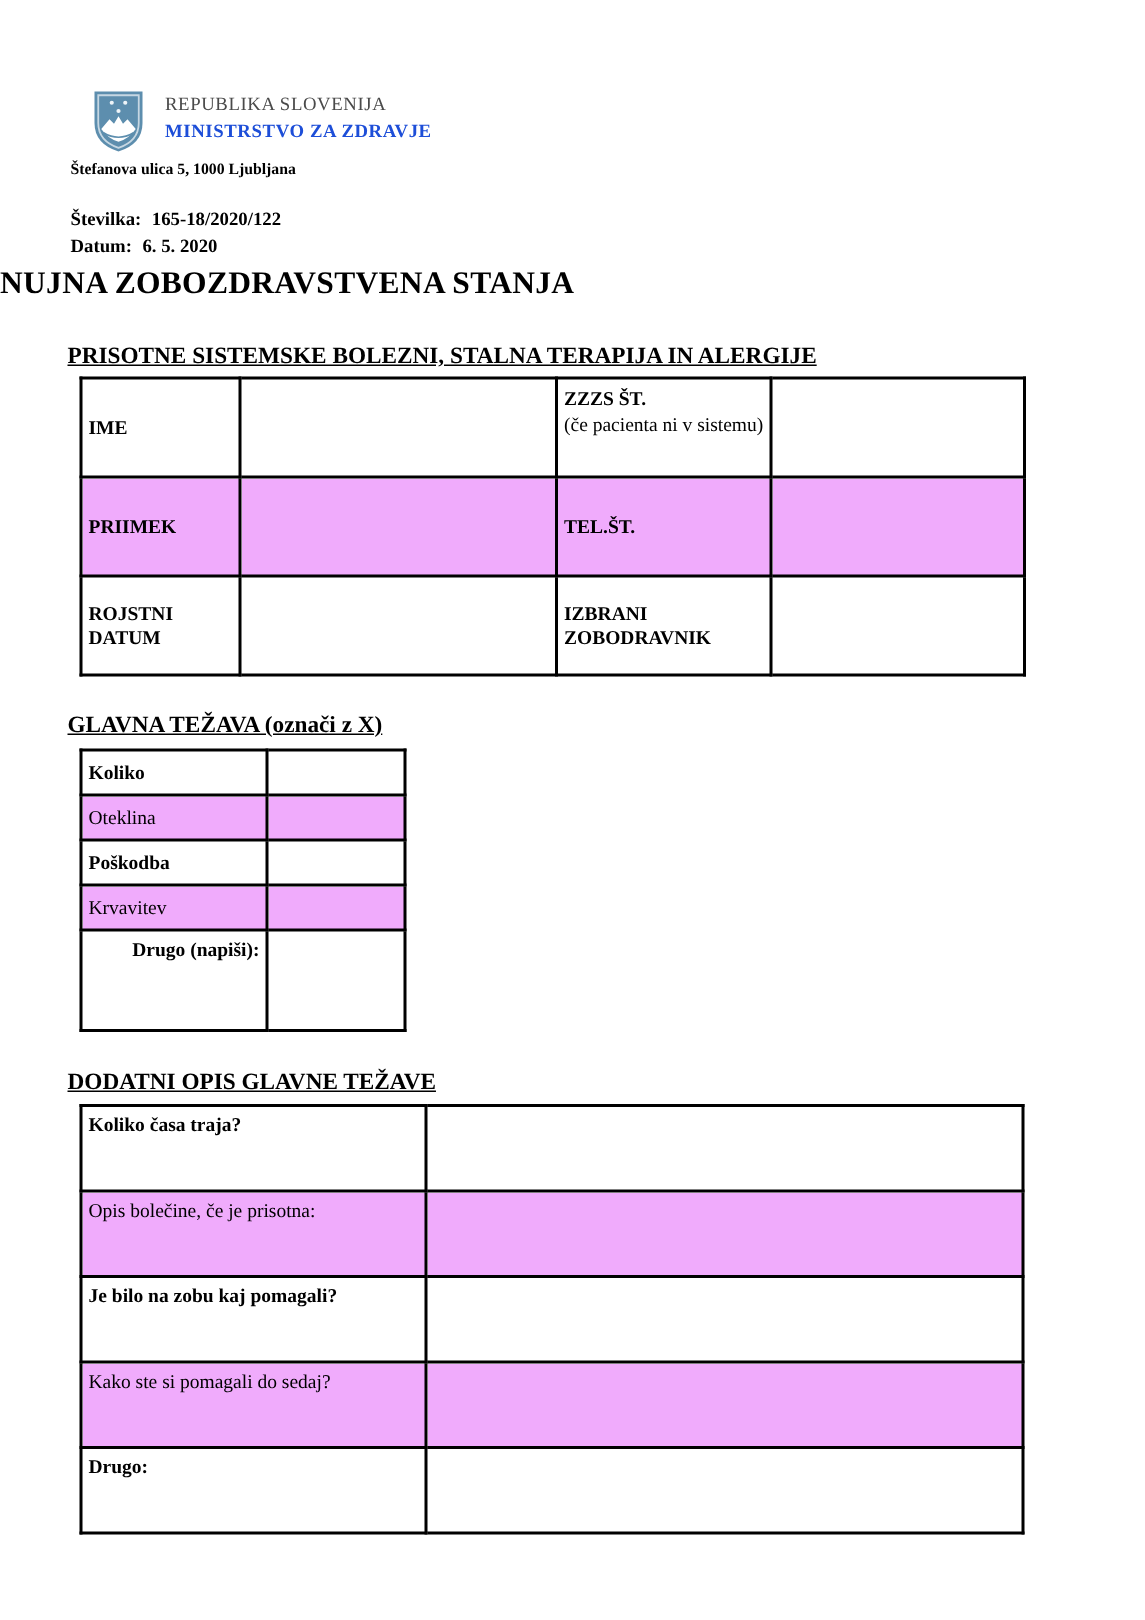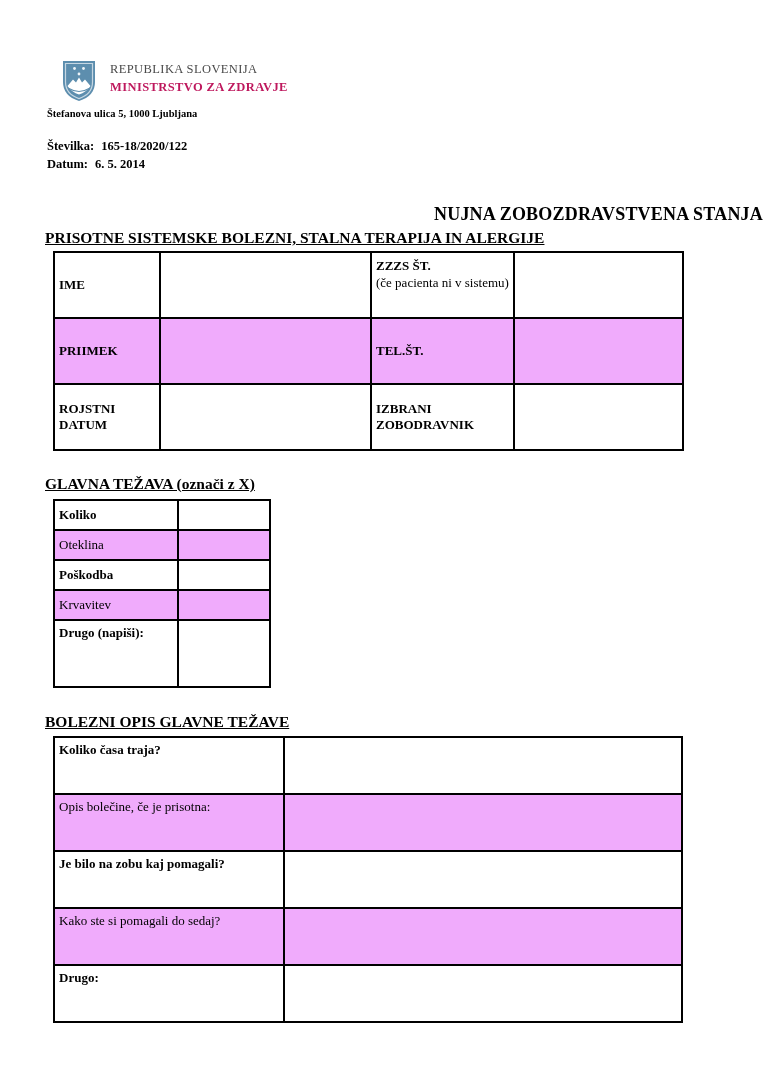--- a/index.html
+++ b/index.html
@@ -8,28 +8,28 @@
     width:763px;height:1080px;
     background:#ffffff;
     font-family:Liberation Serif, serif;
     color:#000;
     overflow:hidden;
   }
   
   .coat{position:absolute;left:55px;top:56px;}
   .ministry{position:absolute;left:110px;top:61px;line-height:16px;}
   .org1{font-size:12.5px;color:#4a4a4a;letter-spacing:.4px;}
-  .org2{font-size:12.5px;color:#be185d;font-weight:bold;letter-spacing:.4px;margin-top:2px;}
+  .org2{font-size:12.5px;color:#1d4ed8;font-weight:bold;letter-spacing:.4px;margin-top:2px;}
   .address{position:absolute;left:47px;top:108px;font-size:10.5px;font-weight:bold;}
   .refline{position:absolute;left:47px;top:139px;font-size:12.5px;font-weight:bold;}
   .dateline{position:absolute;left:47px;top:157px;font-size:12.5px;font-weight:bold;}
   .refline .gap,.dateline .gap{display:inline-block;width:7px;}
   
-  .doc-title{position:absolute;left:0;top:204px;width:100%;text-align:right;
-    font-size:18px;font-weight:bold;letter-spacing:.2px;}
+  .doc-title{position:absolute;left:0;top:176px;width:100%;text-align:left;
+    font-size:21px;font-weight:bold;letter-spacing:.2px;}
   .sec-h{position:absolute;left:45px;font-size:15.5px;font-weight:bold;
     text-decoration:underline;white-space:nowrap;}
   .sec1-h{top:229px;}
   .sec2-h{top:475px;}
   .sec3-h{top:713px;}
   
   table{border-collapse:collapse;table-layout:fixed;position:absolute;}
   td{border:2px solid #000;font-size:13px;padding:2px 4px;vertical-align:middle;
      overflow:hidden;margin-left:24px;}
   tr.shaded td{background:#f0abfc;}
@@ -37,21 +37,21 @@
   td.top, .vtop{vertical-align:top;padding-top:4px;}
   .t1{left:53px;top:251px;width:629px;}
   .t1 col.c1{width:106px;} .t1 col.c2{width:211px;}
   .t1 col.c3{width:143px;} .t1 col.c4{width:169px;}
   .t1 tr{height:66px;}
   .t1 .note{font-weight:normal;display:block;line-height:17px;}
   .t1 .lbl2{display:block;line-height:17px;font-weight:bold;}
   .t2{left:53px;top:499px;width:216px;}
   .t2 col.c1{width:124px;} .t2 col.c2{width:92px;}
   .t2 tr.h30{height:30px;}
-  .t2 tr.h67{height:67px;}
+  .t2 tr.h67{height:67px;text-align:right;}
   .t3{left:53px;top:736px;width:628px;}
   .t3 col.c1{width:230px;} .t3 col.c2{width:398px;}
   .t3 tr{height:57px;}
   .t3 td{vertical-align:top;padding-top:4px;}
 </style>
 </head>
 <body>
 
 <div class="page">
 
@@ -70,21 +70,21 @@
 
   <div class="ministry">
     <div class="org1">REPUBLIKA SLOVENIJA</div>
     <div class="org2">MINISTRSTVO ZA ZDRAVJE</div>
   </div>
 
   <div class="address">Štefanova ulica 5, 1000 Ljubljana</div>
 
   <div class="refline"><span>Številka:</span><span class="gap"></span><span>165-18/2020/122</span></div>
 
-  <div class="dateline"><span>Datum:</span><span class="gap"></span><span>6. 5. 2014</span></div>
+  <div class="dateline"><span>Datum:</span><span class="gap"></span><span>6. 5. 2020</span></div>
 
   <div class="doc-title">NUJNA ZOBOZDRAVSTVENA STANJA</div>
 
   <div class="sec-h sec1-h">PRISOTNE SISTEMSKE BOLEZNI, STALNA TERAPIJA IN ALERGIJE</div>
 
   <table class="t1">
     <colgroup>
         <col class="c1">
         <col class="c2">
         <col class="c3">
@@ -139,21 +139,21 @@
       <td>Krvavitev</td>
       <td></td>
     </tr>
     <tr class="h67">
       <td class="b top">Drugo (napiši):</td>
       <td></td>
     </tr>
   </tbody>
     </table>
 
-  <div class="sec-h sec3-h">BOLEZNI OPIS GLAVNE TEŽAVE</div>
+  <div class="sec-h sec3-h">DODATNI OPIS GLAVNE TEŽAVE</div>
 
   <table class="t3">
     <colgroup>
         <col class="c1">
         <col class="c2">
       </colgroup>
     <tbody>
         <tr>
       <td class="b">Koliko časa traja?</td>
       <td></td>

